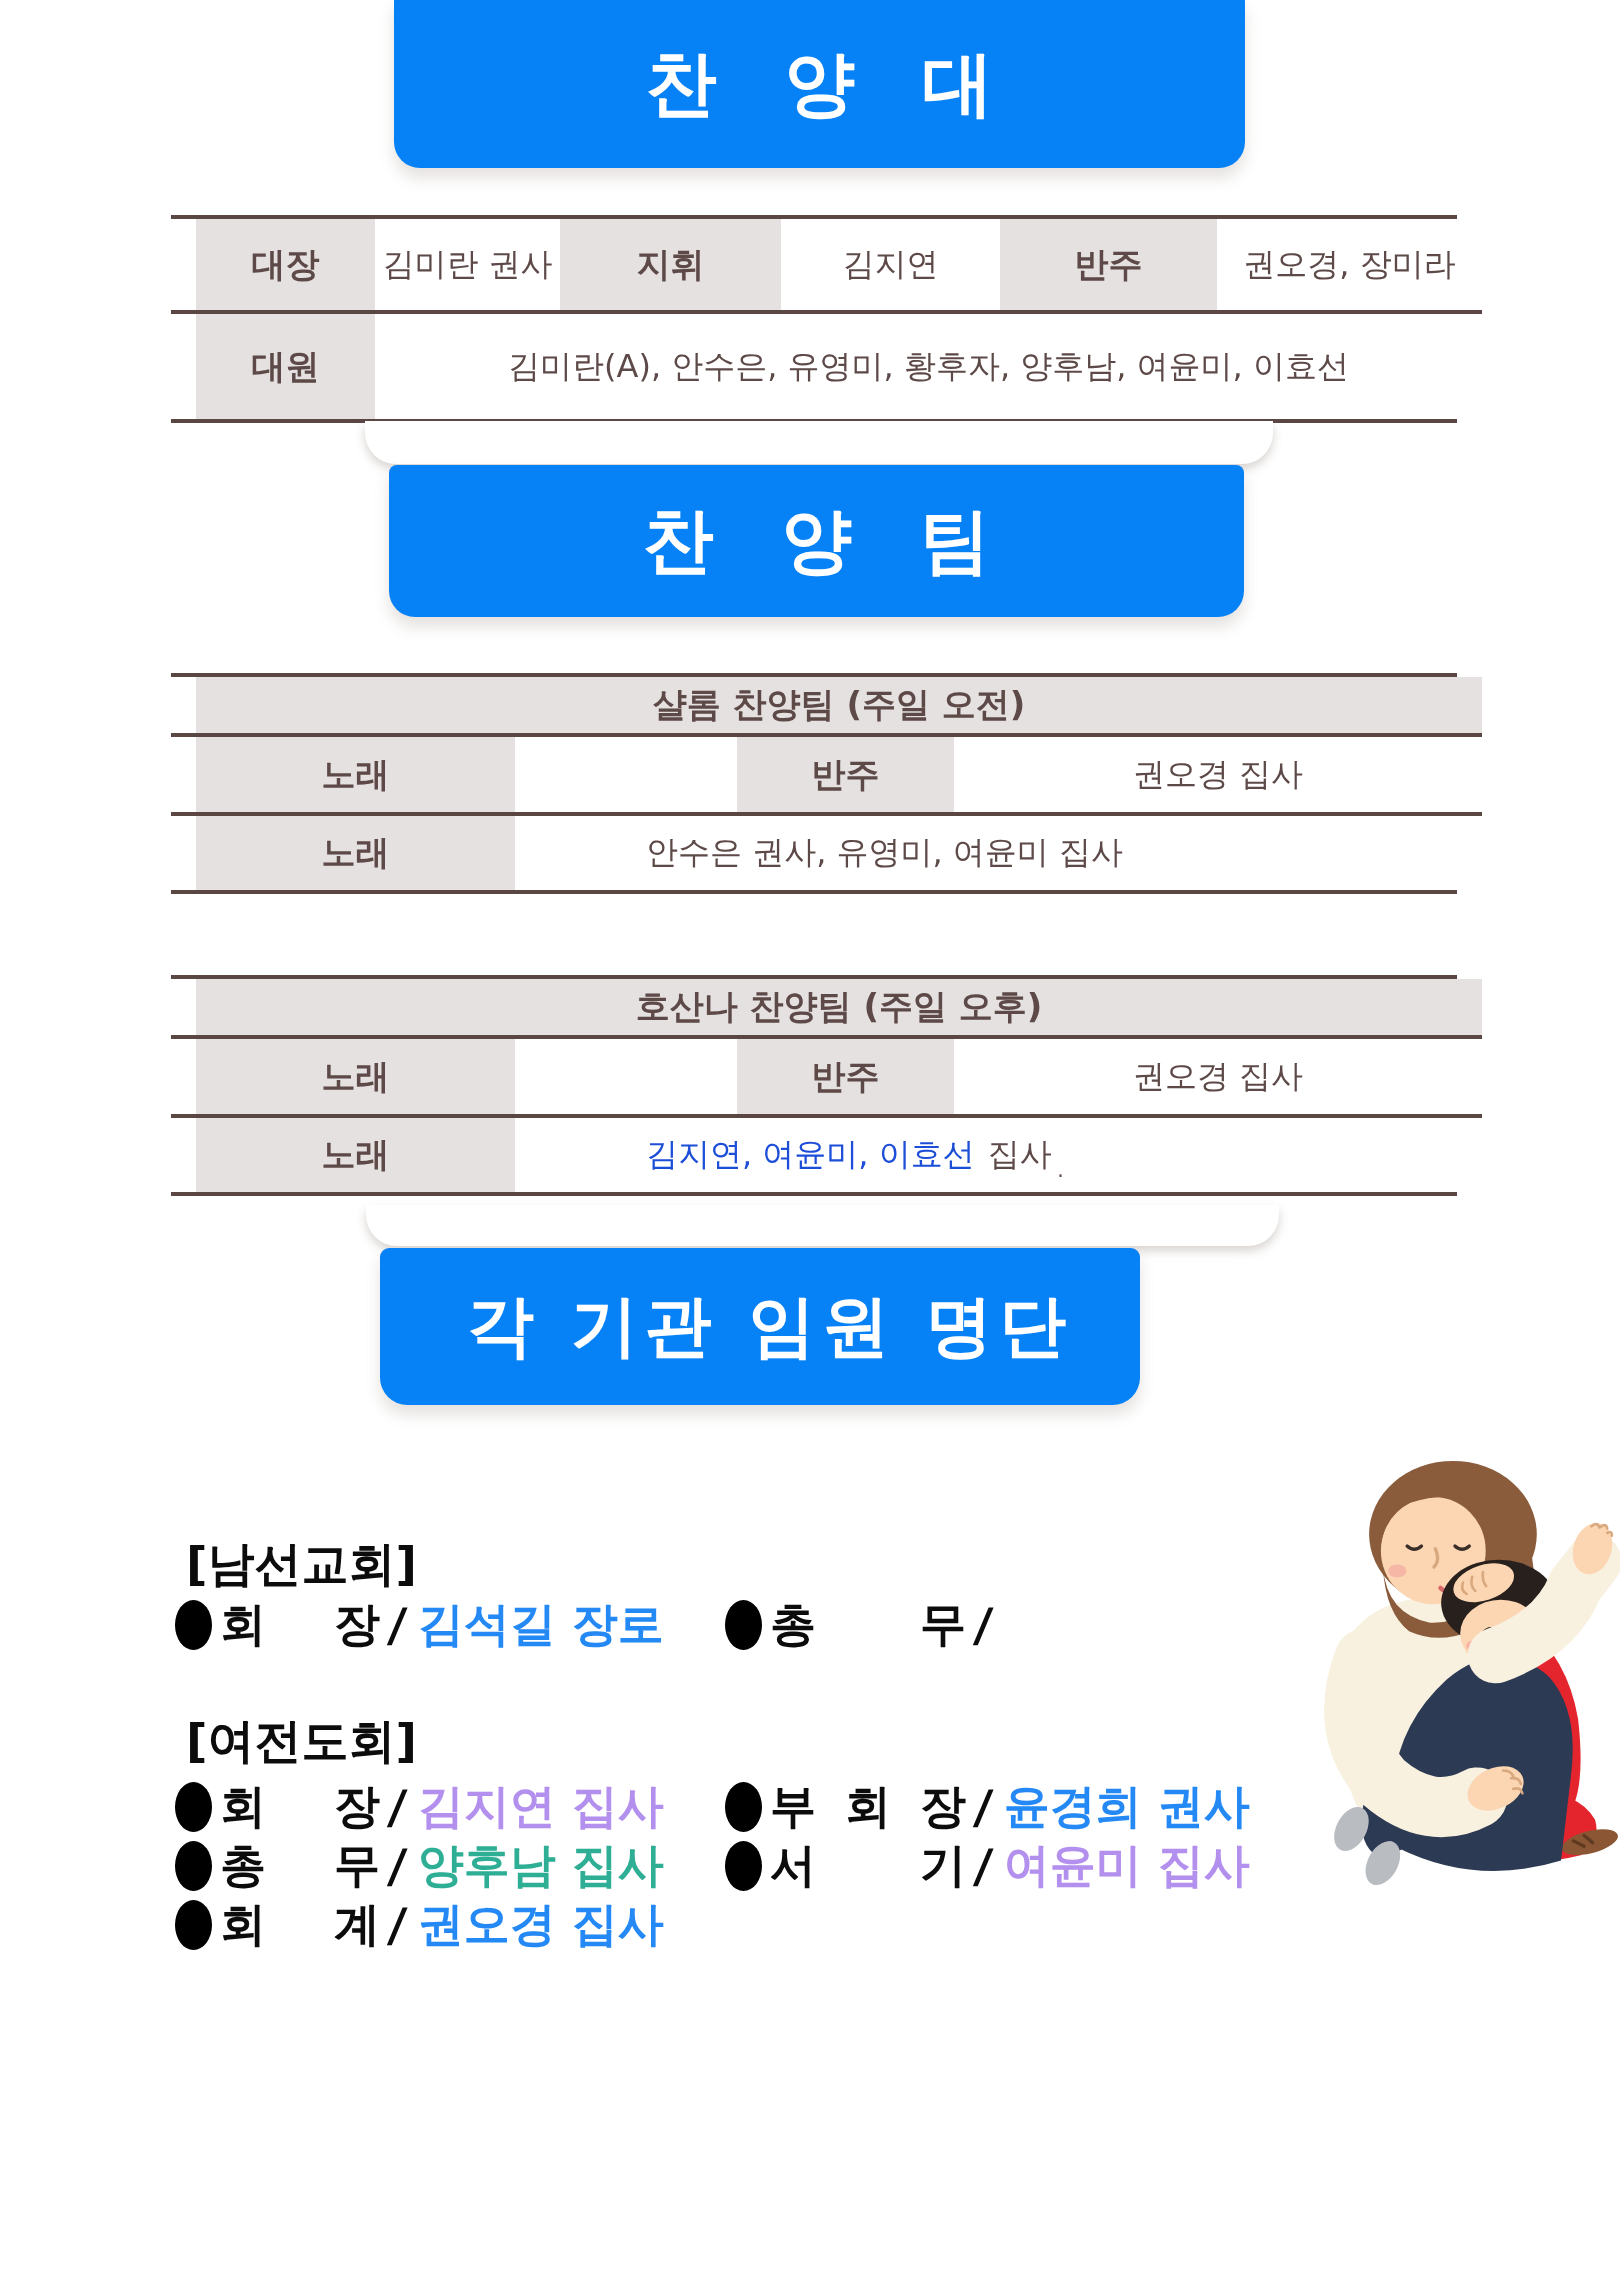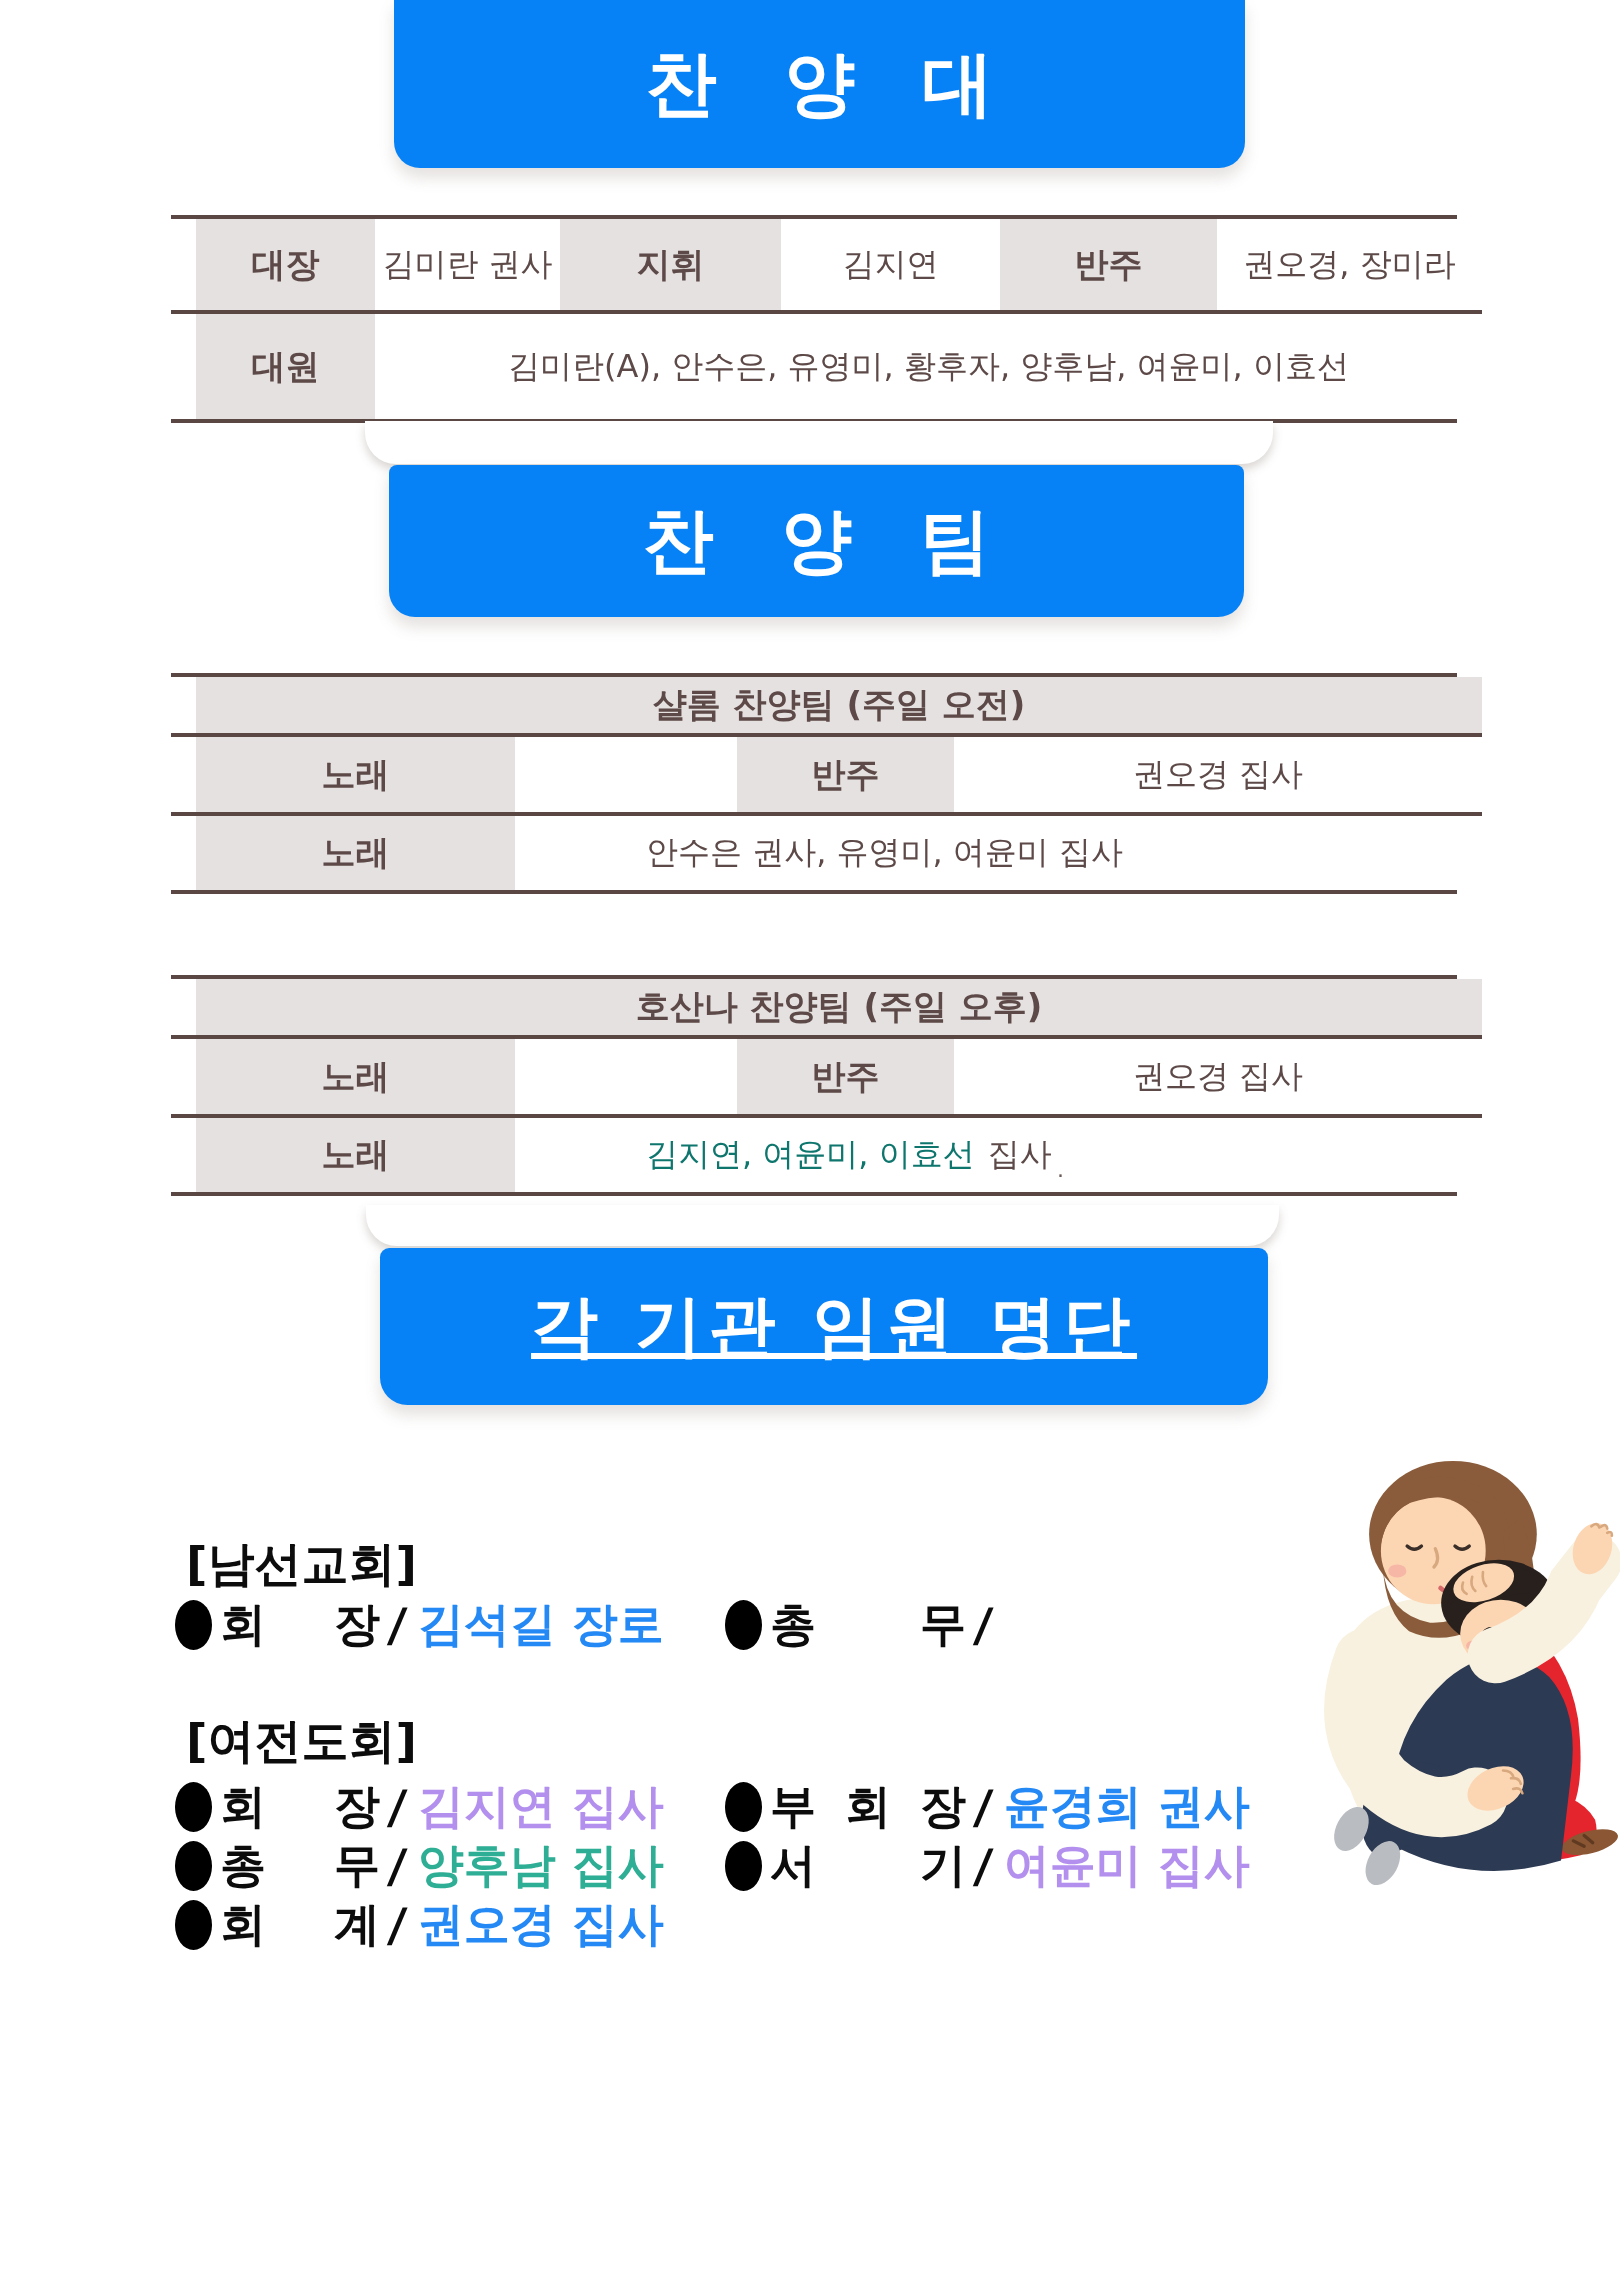--- a/index.html
+++ b/index.html
@@ -16,21 +16,21 @@
     background:#0782f6;
     color:#ffffff;
     display:flex;align-items:center;justify-content:center;
     font-weight:700;
     box-shadow:0 9.2px 14.4px rgba(125,110,100,.20);
     z-index:2;
   }
   .banner .banner-label{padding-left:.3em;text-align:right;}
   .banner-choir{left:394px;top:0;width:851px;height:168px;border-radius:0 0 26px 26px;font-size:71px;letter-spacing:.30em;}
   .banner-praise{left:389px;top:465px;width:855px;height:152px;border-radius:7.9px 7.9px 26px 26px;font-size:71px;letter-spacing:.30em;}
-  .banner-officers{left:380px;top:1248px;width:888px;height:157px;border-radius:9.2px 9.2px 27.5px 27.5px;font-size:67px;letter-spacing:.10em;text-decoration:underline;}
+  .banner-officers{left:380px;top:1248px;width:760px;height:157px;border-radius:9.2px 9.2px 27.5px 27.5px;font-size:67px;letter-spacing:.10em;}
   
   .card-strip{
     position:absolute;background:#ffffff;
     border-radius:0 0 31px 31px;
     box-shadow:0 5.2px 9.2px rgba(130,115,105,.30);
     z-index:1;
   }
   .strip-1{left:365px;top:421px;width:908px;height:43px;}
   .strip-2{left:366px;top:1205px;width:913px;height:41px;}
   
@@ -40,21 +40,21 @@
     color:#5d4a48;z-index:0;
   }
   .trow{display:flex;width:100%;padding-left:25px;}
   .trow + .trow{border-top:4.6px solid #5a4744;}
   .cell{
     display:flex;align-items:center;justify-content:center;
     font-size:32px;box-sizing:border-box;
   }
   .cell.hd{background:#e5e1e0;font-weight:700;font-size:34px;}
   .cell.left-pad{justify-content:flex-start;padding-left:131px;text-align:left;}
-  .mix-black{color:#0f766e;}
+  .mix-black{color:#1d4ed8;}
   .mix-brown{color:#5d4a48;margin-left:13px;}
   .mix-period{color:#6b5a56;font-size:22px;align-self:flex-end;margin:0 0 10.5px 5.2px;}
   
   .off-heading{
     position:absolute;font-size:47px;font-weight:700;color:#0c0c0c;line-height:1.05;
   }
   .off-line{
     position:absolute;display:flex;align-items:center;
     font-size:46px;font-weight:700;color:#0c0c0c;white-space:nowrap;
   }

